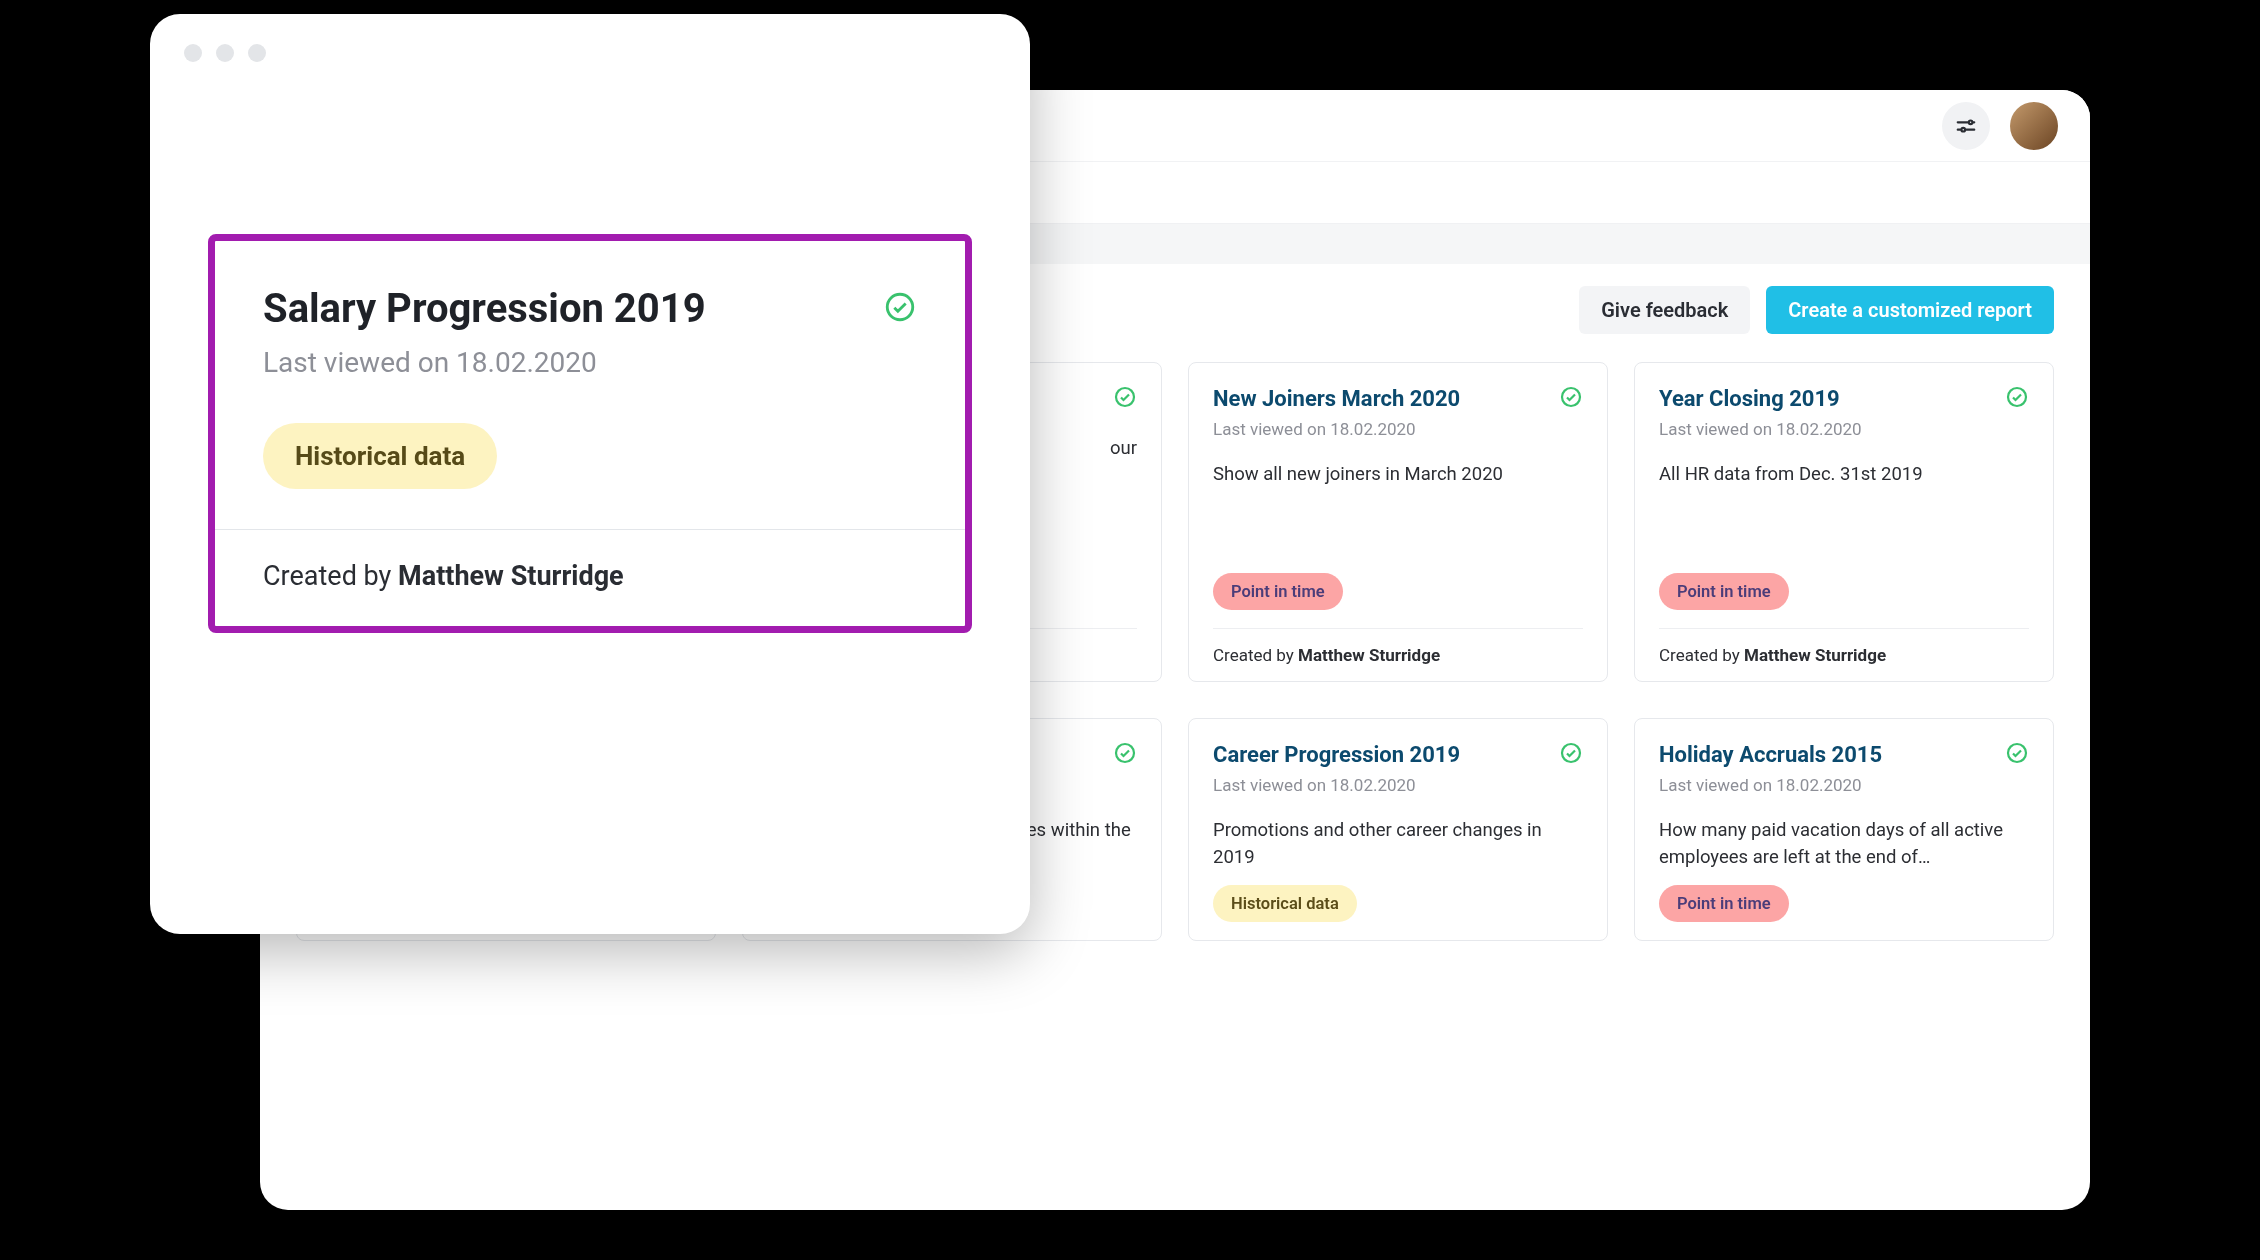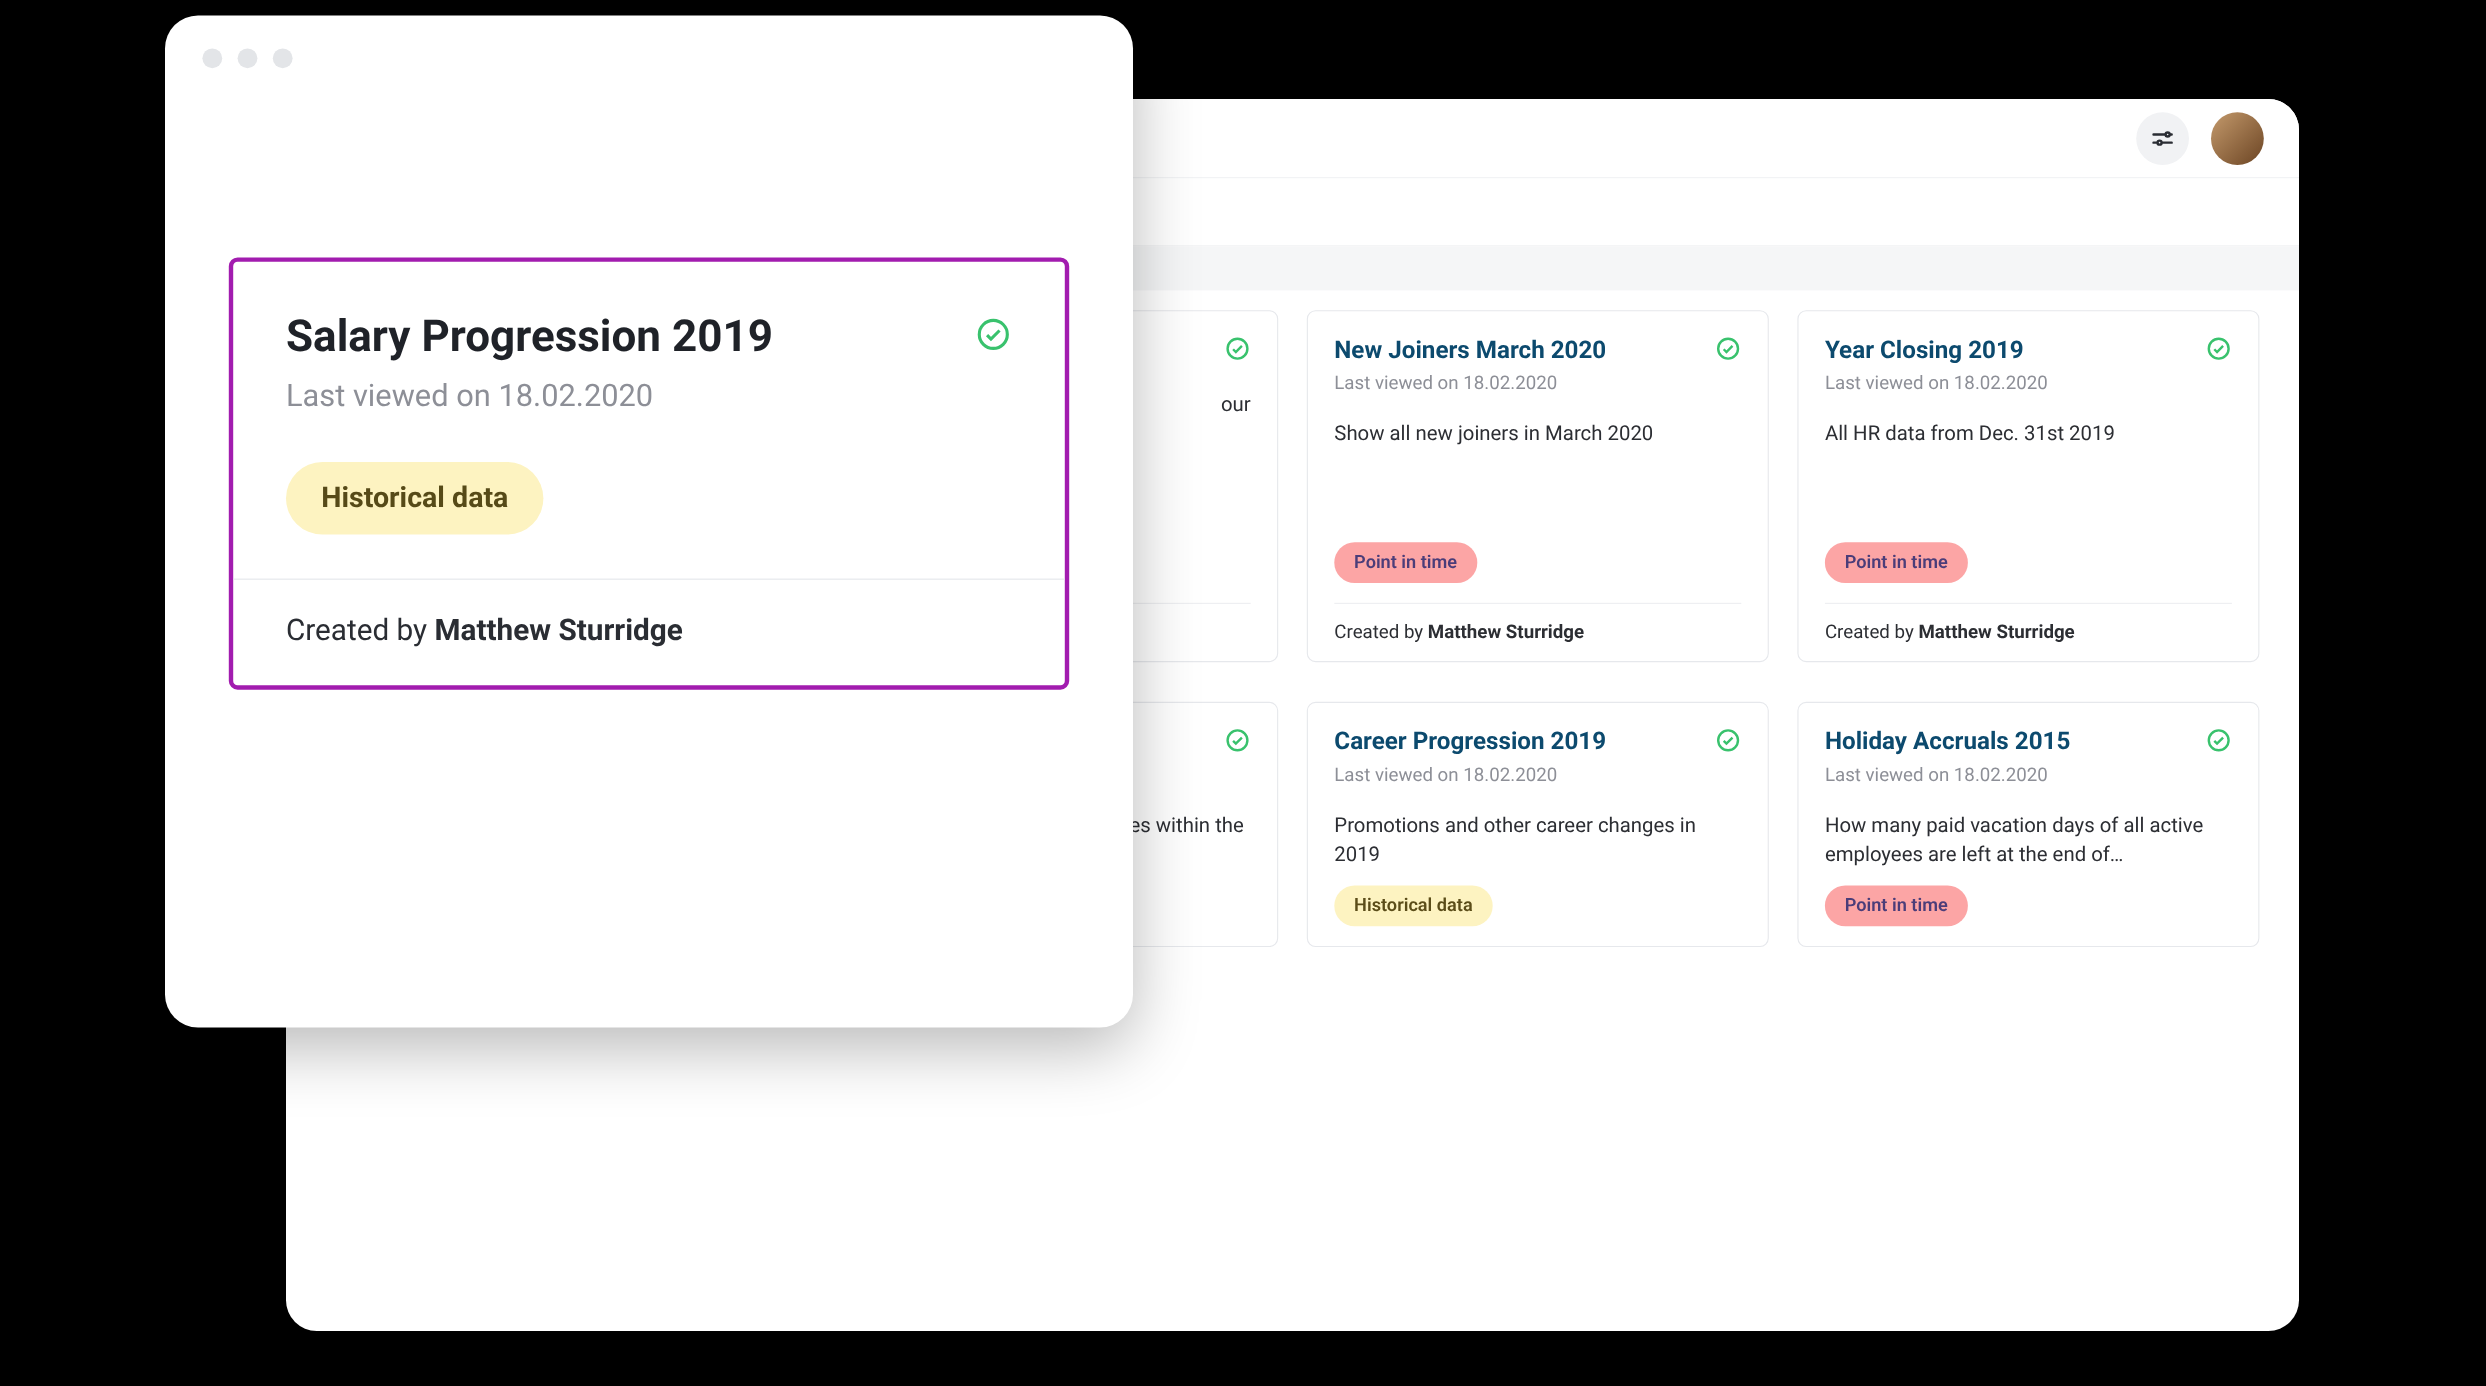--- a/index.html
+++ b/index.html
@@ -70,21 +70,21 @@
   width: 880px; height: 920px;
   background:#fff;
   border-radius: 30px;
   box-shadow: 0 18px 60px rgba(0,0,0,.28);
 }
 .modal-dots { position:absolute; top:30px; left:34px; display:flex; gap:14px; }
 .modal-dots span { width:18px; height:18px; border-radius:50%; background:#e3e5e8; display:block; }
 .modal-card {
   position:absolute;
   top: 220px; left: 58px; right: 58px;
-  border:4px solid #a21caf; border-radius:8px;
+  border:7px solid #a21caf; border-radius:8px;
 }
 .modal-body { padding: 44px 48px 40px; }
 .modal-title-row { display:flex; justify-content:space-between; align-items:center; }
 .modal-title { font-size: 40px; font-weight:700; color:#1f2228; }
 .modal-sub { font-size: 28px; color:#8d8f97; margin-top: 14px; }
 .modal-desc { font-size: 28.5px; color:#2a2d33; margin-top: 44px; line-height:1.5; }
 .modal-tag { display:inline-block; margin-top: 44px; padding: 18px 32px; border-radius:999px; background:#fdf3c1; color:#564a18; font-size:26px; font-weight:700; }
 .modal-foot { border-top:1px solid #e3e6ea; padding: 30px 48px 34px; font-size:27px; color:#2a2d33; }
 .modal-foot b { font-weight:700; }
 
@@ -100,20 +100,24 @@
     <div class="icon-btn">
       <svg width="22" height="22" viewBox="0 0 24 24" fill="none" stroke="#2a2d33" stroke-width="2.4" stroke-linecap="round">
           <path d="M3 8h12M19 8h2M15 8a2 2 0 1 0 4 0 2 2 0 0 0-4 0zM3 16h4M11 16h10M7 16a2 2 0 1 0 4 0 2 2 0 0 0-4 0z"></path>
         </svg>
     </div>
     <div class="avatar"></div>
   </div>
   <div class="sub-header"></div>
   <div class="grey-strip"></div>
 
+  <div class="toolbar">
+    <button class="btn btn-ghost">Give feedback</button>
+    <button class="btn btn-primary">Create a customized report</button>
+  </div>
 
   <div class="cards-grid">
 
     <div></div>
 
     <div class="card" style="position:relative;">
       <div class="card-top">
         <div class="card-title">…</div>
         <span class="check-icon"><svg class="check" viewBox="0 0 24 24" fill="none" stroke="currentColor" stroke-width="2.2">
               <circle cx="12" cy="12" r="9"></circle>

